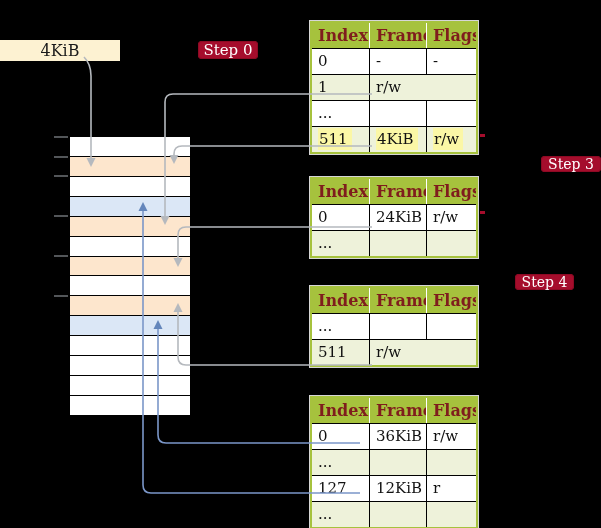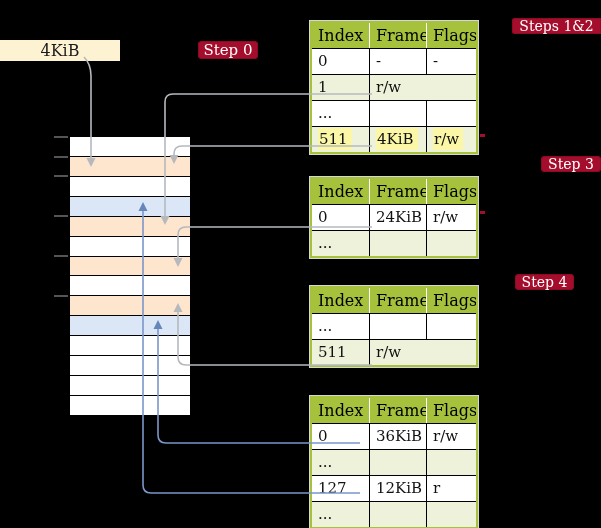--- a/index.html
+++ b/index.html
@@ -24,21 +24,21 @@
   #memory-column{position:absolute;left:70px;top:137px;width:120px;height:278px;
                  display:flex;flex-direction:column;gap:1px;background:#000;}
   .mrow{flex:1;}
   .mrow.white{background:#ffffff;}
   .mrow.orange{background:#fde6cd;}
   .mrow.blue{background:#dbe7f6;}
 
   
   .ptable{position:absolute;left:310px;width:164px;border:2px solid #a6c23d;
           box-shadow:0 0 0 1px #d6d6d6;background:#fff;}
-  .thdr{display:flex;height:25px;background:#a6c23d;color:#000000;font-weight:normal;
+  .thdr{display:flex;height:25px;background:#a6c23d;color:#7f1d1d;font-weight:bold;
         font-size:16px;line-height:25px;}
   .trow{display:flex;height:25px;border-top:1px solid #000;font-size:15px;
         line-height:25px;color:#111;}
   .trow:first-of-type{border-top:1px solid #e3e3e3;}
   .trow.shaded{background:#eef2da;}
   .cell{padding-left:6px;box-sizing:border-box;overflow:hidden;white-space:nowrap;}
   .c1{width:57px;}
   .c2{width:57px;}
   .c3{flex:1;}
   .trow .cell + .cell{border-left:1px solid #000;}
@@ -53,21 +53,20 @@
   #overlay{position:absolute;left:0;top:0;width:601px;height:528px;pointer-events:none;}
 </style>
 </head>
 <body>
 
 <div id="canvas">
 
   <div class="frame-label">4KiB</div>
 
   <div class="badge" id="badge-step0">Step 0</div>
-  <div class="badge" id="badge-steps12">Steps 1&amp;2</div>
   <div class="badge" id="badge-step3">Step 3</div>
   <div class="badge" id="badge-step4">Step 4</div>
 
   <div id="memory-column">
     <div class="mrow white"></div>
     <div class="mrow orange"></div>
     <div class="mrow white"></div>
     <div class="mrow blue"></div>
     <div class="mrow orange"></div>
     <div class="mrow white"></div>

